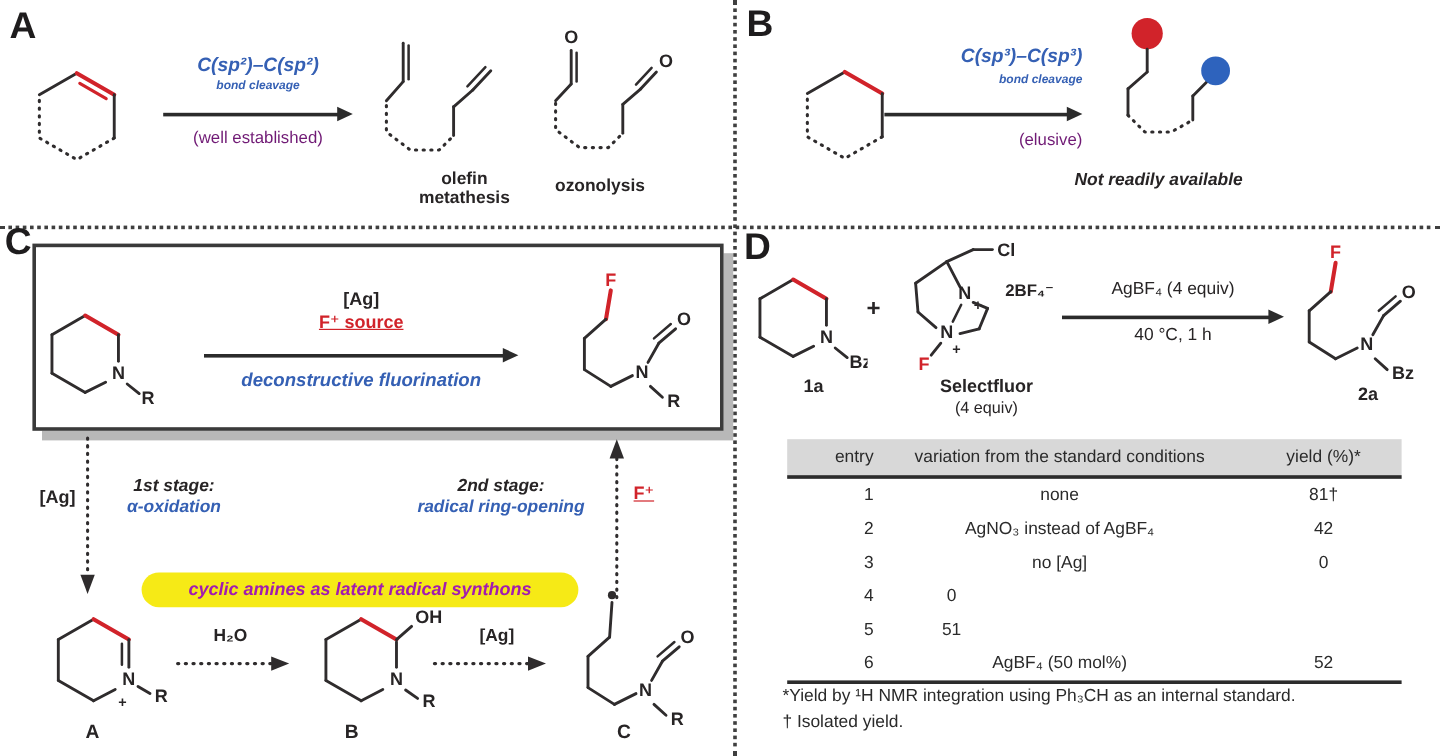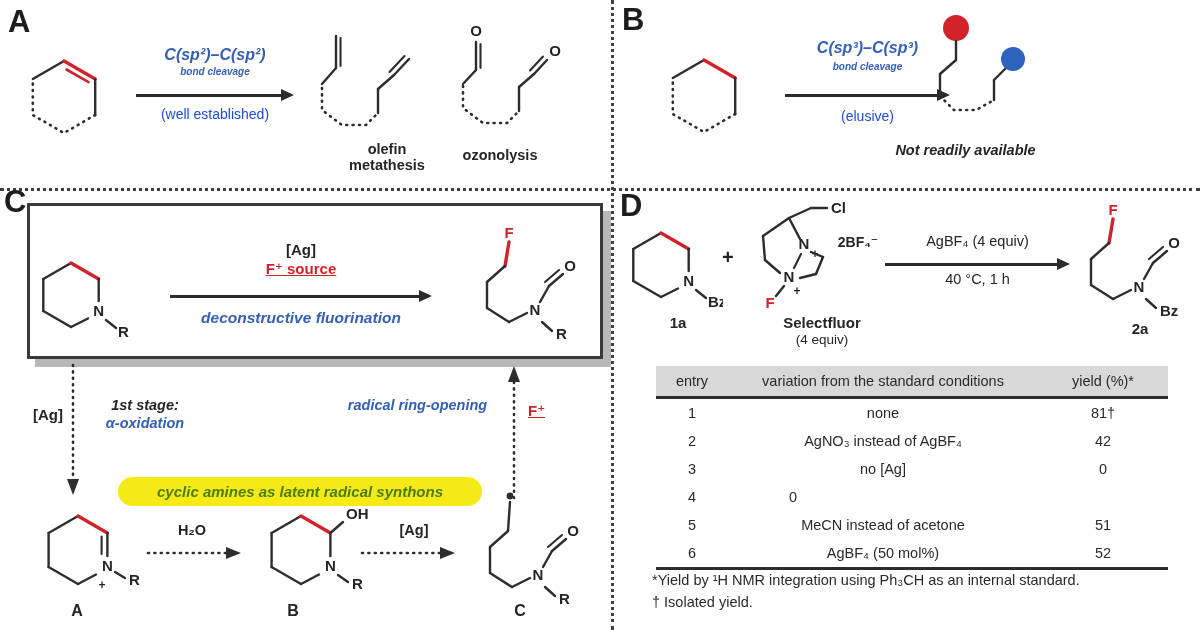--- a/index.html
+++ b/index.html
@@ -14,37 +14,37 @@
   .rxn{position:absolute;text-align:center;}
   .rxn .l1{font-size:16px;line-height:17px;}
   .rxn .l2{font-size:10px;line-height:17px;}
   .harrow{position:relative;height:12px;}
   .harrow .shaft{position:absolute;left:0;right:9px;top:5px;height:2.7px;background:#2b2b2b;}
   .harrow .head{position:absolute;right:0;top:0;width:0;height:0;
     border-left:13px solid #2b2b2b;border-top:6px solid transparent;border-bottom:6px solid transparent;}
   .scheme-box{left:27px;top:203px;width:570px;height:150px;border:3px solid #3a3a3a;
     background:#fff;box-shadow:8px 8px 0 0 #b8b8b8;}
   .pill{left:118px;top:477px;width:364px;height:29px;background:#f6ea16;border-radius:15px;
-    font-size:15px;font-weight:bold;font-style:italic;text-align:center;line-height:29px;color:#4d7c0f;}
-  .note{font-size:14px;color:#1d4ed8;}
+    font-size:15px;font-weight:bold;font-style:italic;text-align:center;line-height:29px;color:#a21caf;}
+  .note{font-size:14px;color:#701a75;}
   .mol-label{font-size:16px;font-weight:bold;text-align:center;}
   svg.mol line, svg.mol path, svg.mol polyline{stroke:#2f2c2d;stroke-width:2.4;fill:none;
     stroke-linecap:round;stroke-linejoin:round;}
   svg.mol .bond-red{stroke:#d1232a;stroke-width:3.4;}
   svg.mol .dash{stroke-dasharray:1 5.4;stroke-width:2.6;}
   svg.mol .thin{stroke-width:2.1;}
   svg.mol text{font-family:"Liberation Sans","DejaVu Sans",sans-serif;font-weight:bold;
     font-size:15px;fill:#272425;}
   svg.mol text.atom-red{fill:#d1232a;}
   svg.mol text.t12{font-size:12px;}
   svg.mol .fillink{fill:#2f2c2d;stroke:none;}
   .table{left:656px;top:366px;width:512px;font-size:14.5px;color:#2a2a2a;}
   .trow{display:flex;align-items:center;height:28px;}
   .thead{height:30px;background:#d8d8d8;border-bottom:3.5px solid #2c2c2c;}
-  .c1{width:72px;text-align:center;} .c2{width:310px;text-align:center;} .c3{width:130px;text-align:center;}
+  .c1{width:72px;text-align:right;} .c2{width:310px;text-align:center;} .c3{width:130px;text-align:center;}
   .trule{border-top:3.5px solid #2c2c2c;height:0;}
   .fn{font-size:14.5px;color:#2a2a2a;}
 </style>
 </head>
 <body>
 
 <div class="fig">
 
   <div class="abs divider-v"></div>
   <div class="abs divider-h"></div>
@@ -100,21 +100,21 @@
 
   <div class="abs panel-label" style="left:622px;top:4px;">B</div>
 
   <svg class="abs mol" style="left:659px;top:47px;" width="90" height="95" viewBox="0 0 90 95">
     <path d="M13.8,31 L45,13"></path>
     <path class="bond-red" d="M45,13 L76.2,31"></path>
     <path d="M76.2,31 L76.2,67"></path>
     <path class="dash" d="M76.2,67 L45,85 L13.8,67 L13.8,31"></path>
   </svg>
 
-  <div class="rxn" style="left:785px;top:38px;width:165px;">
+  <div class="rxn" style="left:737px;top:38px;width:165px;text-align:right;">
     <div class="l1 blue b i" style="line-height:19px;">C(sp³)–C(sp³)</div>
     <div class="l2 blue b i" style="line-height:19px;">bond cleavage</div>
     <div class="harrow" style="margin-top:13px;">
       <div class="shaft"></div>
         <div class="head"></div>
     </div>
     <div class="note" style="margin-top:7px;">(elusive)</div>
   </div>
 
   <svg class="abs mol" style="left:916px;top:8px;" width="120" height="130" viewBox="0 0 120 130">
@@ -174,20 +174,21 @@
   <div class="abs b" style="left:26px;top:406px;width:44px;text-align:center;font-size:15px;">[Ag]</div>
   <svg class="abs mol" style="left:64px;top:363px;" width="18" height="138" viewBox="0 0 18 138">
     <line class="dash" x1="9" y1="2" x2="9" y2="116"></line>
     <polygon class="fillink" points="3,116 15,116 9,132"></polygon>
   </svg>
   <div class="abs ctr" style="left:80px;top:396px;width:130px;line-height:18px;">
     <div class="b i" style="font-size:14.5px;">1st stage:</div>
     <div class="b i blue" style="font-size:14.5px;">α-oxidation</div>
   </div>
   <div class="abs ctr" style="left:325px;top:396px;width:185px;line-height:18px;">
+    <div class="b i" style="font-size:14.5px;">2nd stage:</div>
     <div class="b i blue" style="font-size:14.5px;">radical ring-opening</div>
   </div>
   <svg class="abs mol" style="left:505px;top:360px;" width="18" height="140" viewBox="0 0 18 140">
     <line class="dash" x1="9" y1="22" x2="9" y2="138"></line>
     <polygon class="fillink" points="3,22 15,22 9,6"></polygon>
   </svg>
   <div class="abs b red" style="left:528px;top:402px;font-size:15px;">F⁺</div>
 
   <div class="abs pill">cyclic amines as latent radical synthons</div>
 
@@ -338,21 +339,20 @@
       <div class="c1">3</div>
       <div class="c2">no [Ag]</div>
       <div class="c3">0</div>
     </div>
     <div class="trow">
       <div class="c1">4</div>
       <div class="c3">0</div>
     </div>
     <div class="trow">
       <div class="c1">5</div>
-      <div class="c2">MeCN instead of acetone</div>
       <div class="c3">51</div>
     </div>
     <div class="trow">
       <div class="c1">6</div>
       <div class="c2">AgBF₄ (50 mol%)</div>
       <div class="c3">52</div>
     </div>
     <div class="trule"></div>
   </div>
 

